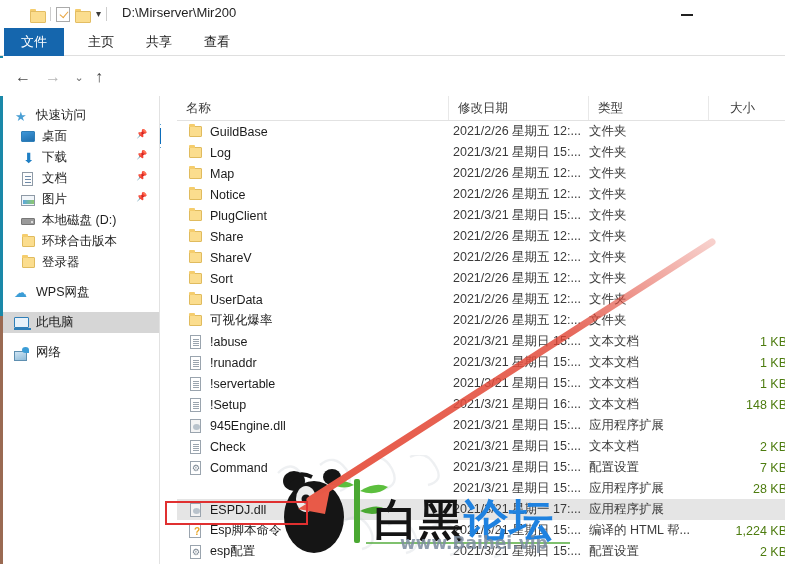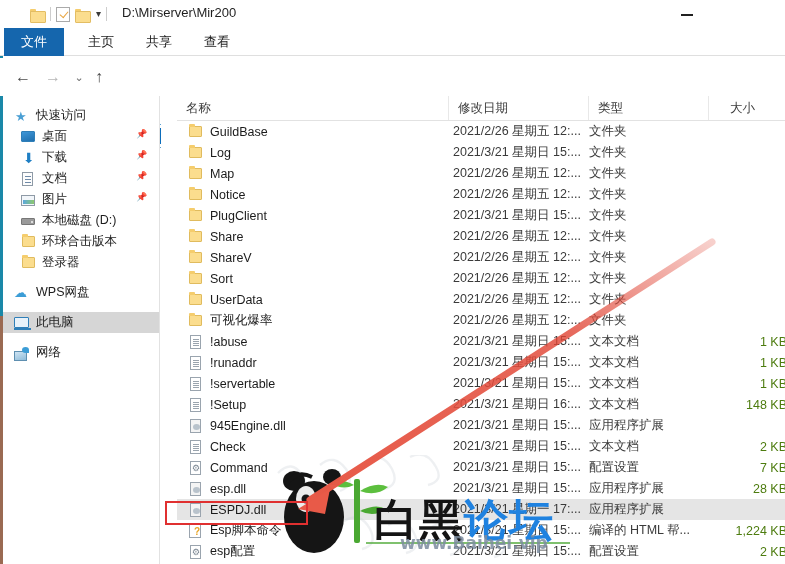--- a/index.html
+++ b/index.html
@@ -737,26 +737,20 @@
             <span class="fi-ico">
               <span class="fi-cfg"></span>
             </span>
             <span>Command</span>
           </div>
           <div class="cell c-date">2021/3/21 星期日 15:...</div>
           <div class="cell c-type">配置设置</div>
           <div class="cell c-size">7 KB</div>
         </div>
         <div class="row">
-          <div class="cell c-name">
-            <span class="fi-ico">
-              <span class="fi-dll"></span>
-            </span>
-            <span>esp.dll</span>
-          </div>
           <div class="cell c-date">2021/3/21 星期日 15:...</div>
           <div class="cell c-type">应用程序扩展</div>
           <div class="cell c-size">28 KB</div>
         </div>
         <div class="row sel">
           <div class="cell c-name">
             <span class="fi-ico">
               <span class="fi-dll"></span>
             </span>
             <span>ESPDJ.dll</span>

